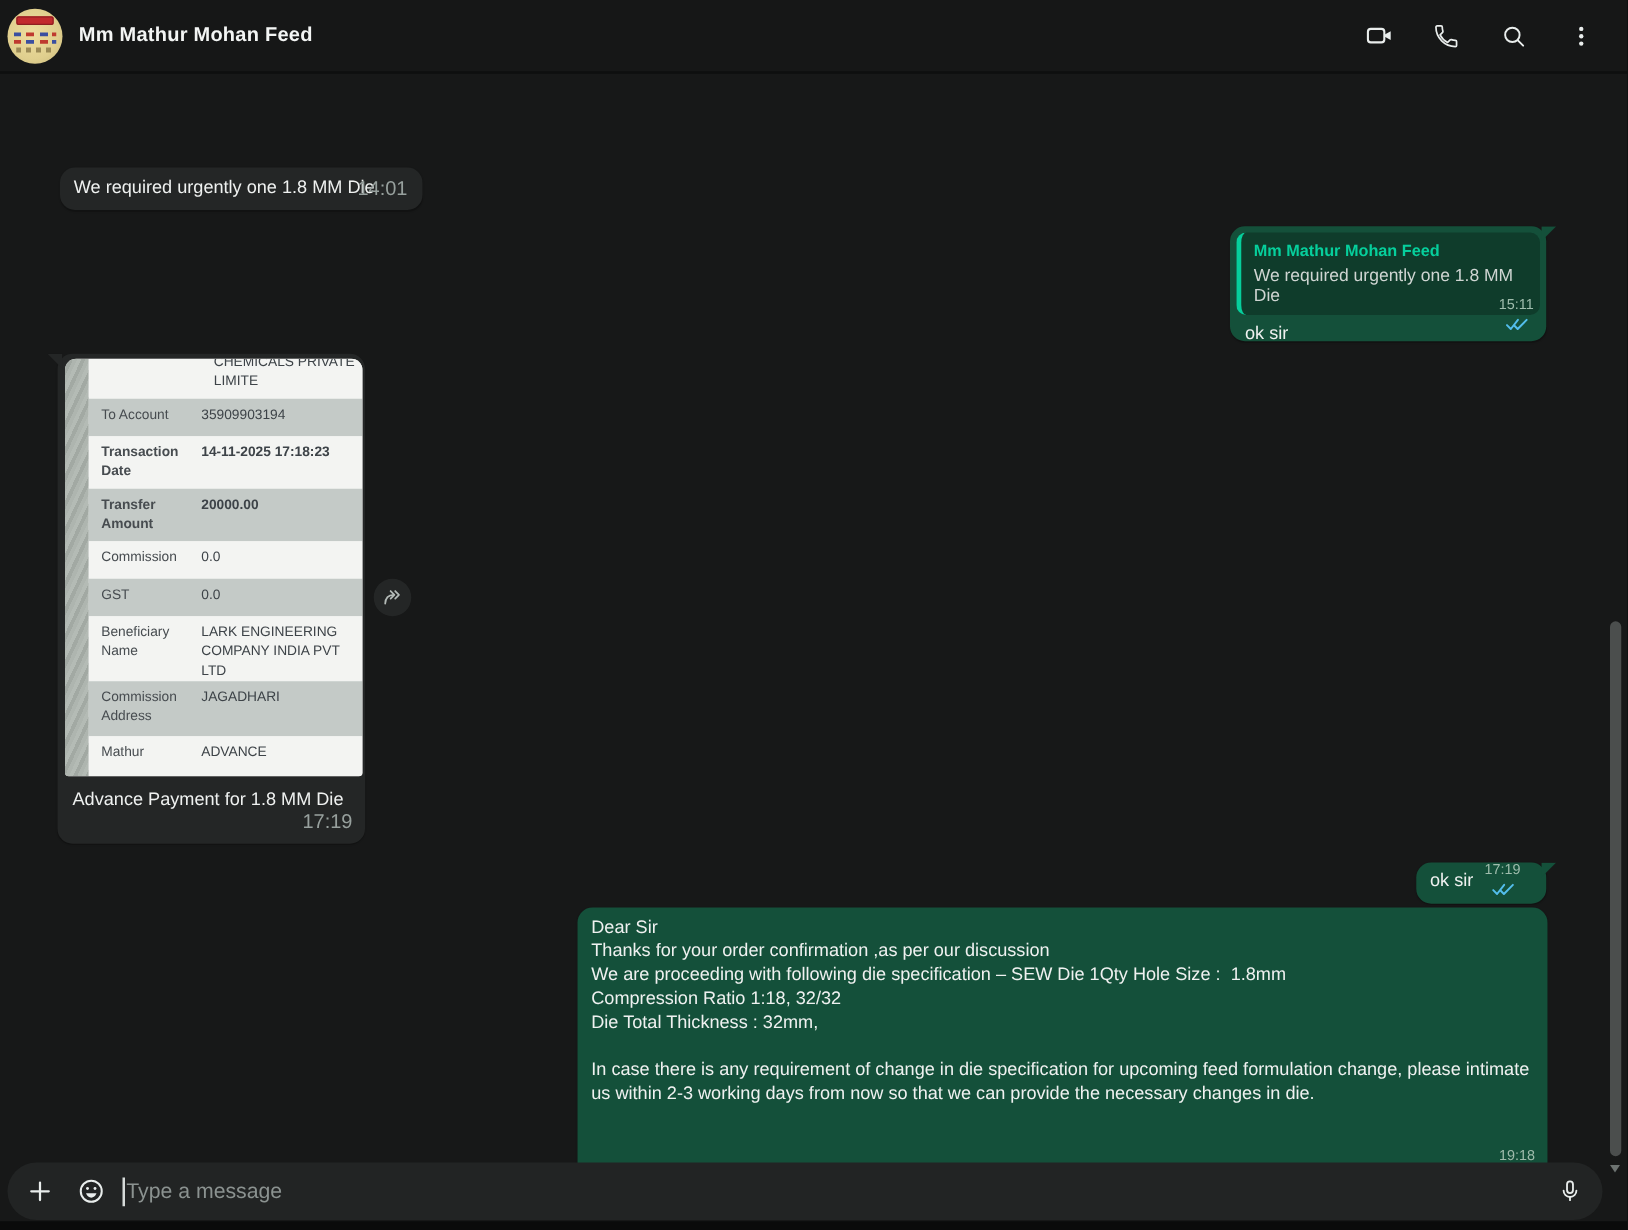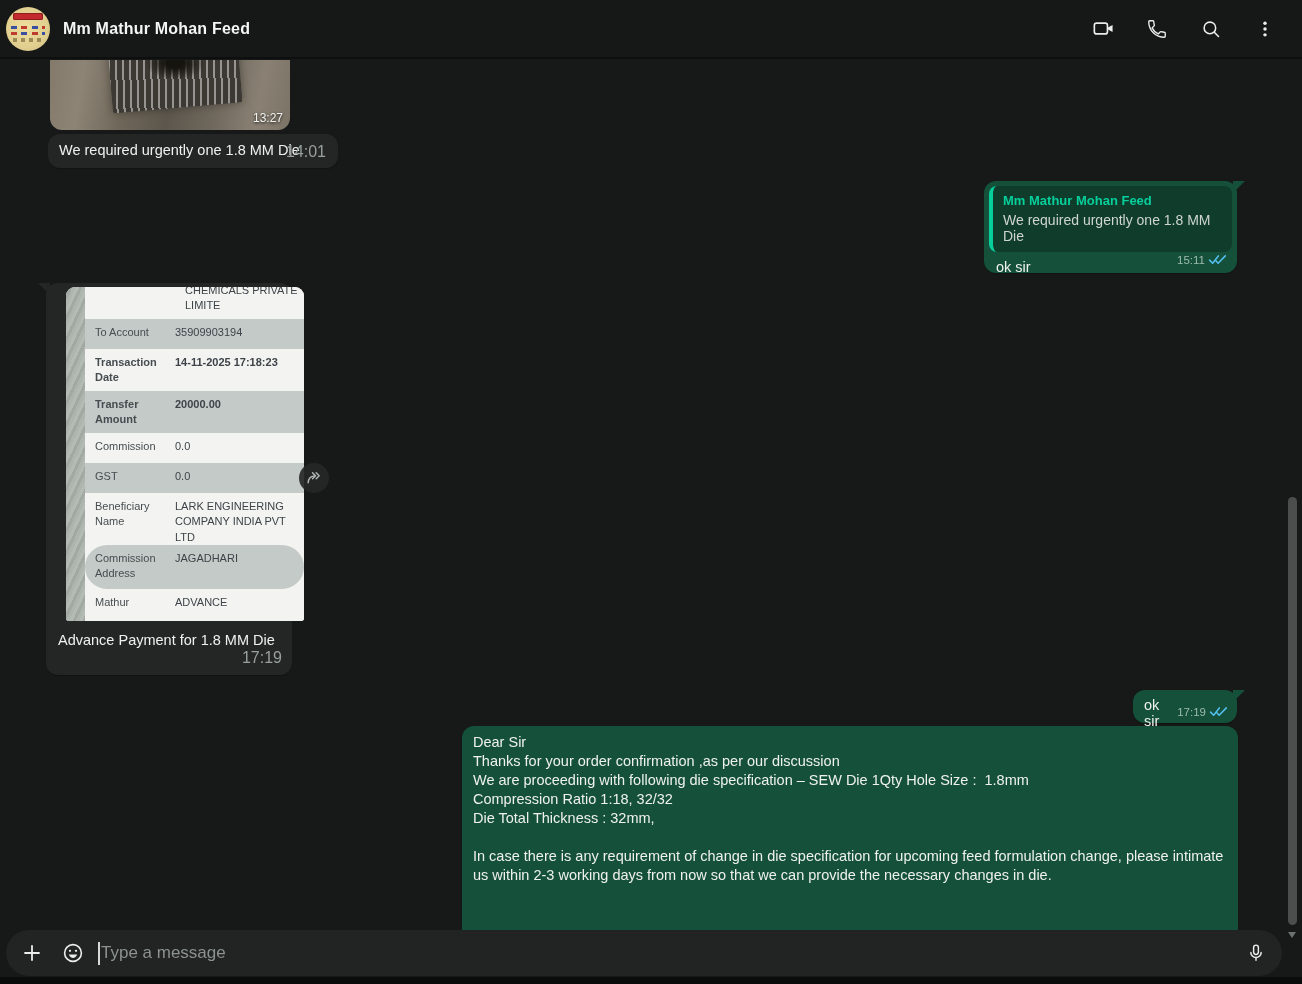--- a/index.html
+++ b/index.html
@@ -28,21 +28,21 @@
   .chat { position:absolute; top:60px; left:0; right:0; height:868px; }
   .msg { position:absolute; color:#eff1f0; font-size:14.5px; }
   .bubble-in  { background:#242626; border-radius:12px; box-shadow:0 1px 1px rgba(0,0,0,.25); }
   .bubble-out { background:#14503a; border-radius:12px; box-shadow:0 1px 1px rgba(0,0,0,.25); }
   .tail-out { position:absolute; top:0; right:-8px; width:12px; height:12px; background:#14503a;
               clip-path:polygon(0 0,100% 0,0 100%); }
   .tail-in  { position:absolute; top:0; left:-8px; width:12px; height:12px; background:#242626;
               clip-path:polygon(0 0,100% 0,100% 100%); }
   .time-in  { font-size:16px; color:#97a09d; }
   .time-out { font-size:11.5px; color:#9fbcac; }
-  .meta { display:flex; align-items:center; gap:3px; }
+  .meta { display:flex; align-items:center; gap:3px;flex-direction:column; }
   .tick-blue { color:#53bdeb; }
   .tick-gray { color:#c0cdc5; }
 
   
   .photo-msg { left:50px; top:0; width:240px; height:70px; border-radius:0 0 12px 12px; overflow:hidden; cursor:pointer;
      background:linear-gradient(100deg,#837a6c 0%, #8d8476 14%, #6f6759 32%, #5c564c 50%, #6e675c 68%, #8a8174 86%, #7b7366 100%); }
   .photo-msg .plate { position:absolute; left:60px; top:-18px; width:130px; height:66px; transform:rotate(-5deg);
      background:repeating-linear-gradient(93deg, rgba(230,230,230,.45) 0 2px, rgba(40,38,33,.55) 2px 7px), #55504a;
      border-radius:3px; box-shadow:0 0 8px rgba(0,0,0,.35); }
   .photo-msg .blob { position:absolute; left:95px; top:-14px; width:60px; height:34px; border-radius:50%;
@@ -57,33 +57,33 @@
   
   .reply-msg { left:984px; top:121px; width:253px; height:92px; padding:5px; cursor:pointer; }
   .quote { background:#0f3c2b; border-left:4px solid #06cf9c; border-radius:8px; padding:7px 10px 8px 10px; cursor:pointer; }
   .quote-name { color:#06cf9c; font-size:13px; font-weight:700; margin-bottom:4px; }
   .quote-text { color:#cfd5d2; font-size:14px; }
   .reply-body { padding:7px 6px 2px 7px; font-size:14.5px; }
   .reply-msg .meta { position:absolute; right:10px; bottom:7px; }
 
   
   .receipt-msg { left:46px; top:223px; width:246px; height:392px; cursor:pointer; }
-  .receipt-img { position:absolute; left:20px; top:4px; width:238px; height:334px; border-radius:9px 9px 3px 3px;
+  .receipt-img { position:absolute; left:6px; top:4px; width:238px; height:334px; border-radius:9px 9px 3px 3px;
                  overflow:hidden; display:flex; background:#f3f4f2; }
   .r-strip { width:19px; flex:none;
      background:repeating-linear-gradient(115deg,#b4bbb5 0 3px,#a2a9a3 3px 6px,#aeb5af 6px 9px); }
   .r-table { flex:1; display:flex; flex-direction:column; font-size:11px; }
   .r-row { display:flex; align-items:flex-start; padding-top:6px; }
   .r-row.gray { background:#c4cac7; }
   .r-row.white { background:#f3f4f2; }
   .r-label { width:88px; padding-left:10px; color:#474c50; line-height:1.4; }
   .r-value { flex:1; padding:0 4px 0 2px; color:#3d4348; line-height:1.4; }
   .r-top { background:#f3f4f2; height:32px; overflow:hidden; padding-left:100px; color:#3d4348; line-height:1.4; }
   .r-top .l1 { margin-top:-4px; }
-  .r-h30 { min-height:30px; } .r-h42 { min-height:42px;font-weight:bold; } .r-h44 { min-height:44px;border-radius:25px; } .r-h32 { min-height:32px; }
+  .r-h30 { min-height:30px; } .r-h42 { min-height:42px;font-weight:bold; } .r-h44 { min-height:44px; } .r-h32 { min-height:32px; }
   .r-bottom { background:#c4cac7; flex:1; }
   .receipt-caption { position:absolute; left:12px; top:349px; font-size:14.5px; color:#eff1f0; }
   .receipt-msg .time-in { position:absolute; right:10px; bottom:8px; }
 
   
   .forward-btn { position:absolute; left:299px; top:403px; width:30px; height:30px; border-radius:50%;
      background:rgba(38,40,40,.92); display:flex; align-items:center; justify-content:center; cursor:pointer; }
 
   
   .ok-msg { left:1133px; top:630px; width:104px; height:33px; padding:7px 9px 6px 11px; display:flex; cursor:pointer; }
@@ -157,25 +157,20 @@
               <circle cx="12" cy="12" r="1.9"></circle>
               <circle cx="12" cy="18.4" r="1.9"></circle>
           </svg>
         </span>
       </div>
     </div>
   </div>
 
   <div class="chat">
 
-    <div class="msg photo-msg">
-      <div class="plate"></div>
-      <div class="blob"></div>
-      <div class="photo-time">13:27</div>
-    </div>
 
     <div class="msg bubble-in caption-msg">
       <span class="txt">We required urgently one 1.8 MM Die</span>
       <span class="time-in">14:01</span>
     </div>
 
     <div class="msg bubble-out reply-msg">
       <div class="tail-out"></div>
       <div class="quote">
         <div class="quote-name">Mm Mathur Mohan Feed</div>

